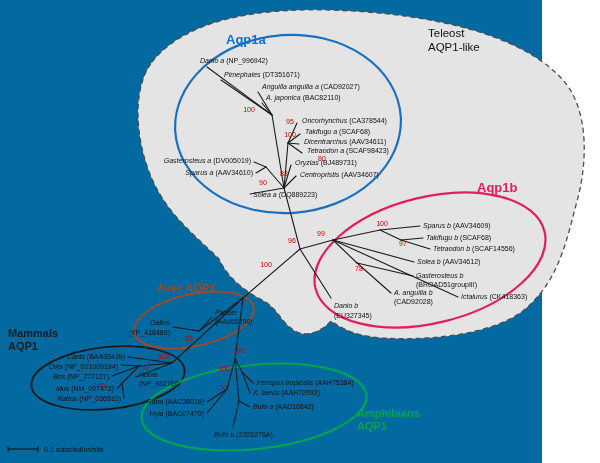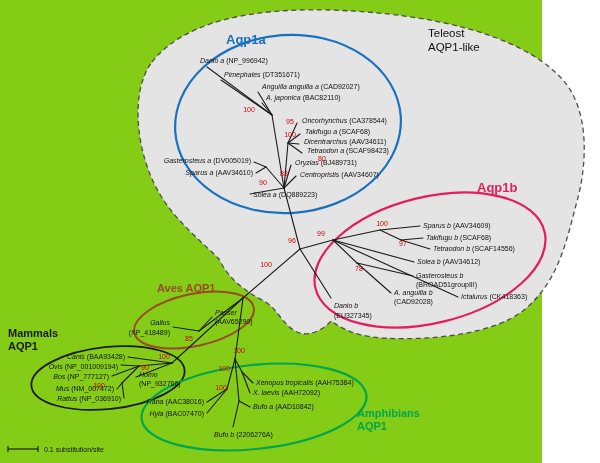--- a/index.html
+++ b/index.html
@@ -1,16 +1,16 @@
 <!DOCTYPE html>
 <html><head>
 <meta charset="utf-8">
 <style>
   html,body { margin:0; padding:0; background:#ffffff; }
-  .fig { width:542px; height:463px; position:relative; background:#84cc16; }
+  .fig { width:542px; height:463px; position:relative; background:#0369a1; }
   svg { display:block; }
   text { font-family:"Liberation Sans","DejaVu Sans",sans-serif; }
   .taxon { font-size:7px; fill:#111; }
   .i { font-style:italic; }
   .bs { font-size:7px; }
   .grp-lg { font-size:13px; font-weight:bold; }
   .grp-md { font-size:11px; font-weight:bold; }
   .teleost-lbl { font-size:11.5px; fill:#111; }
 </style>
 </head>

